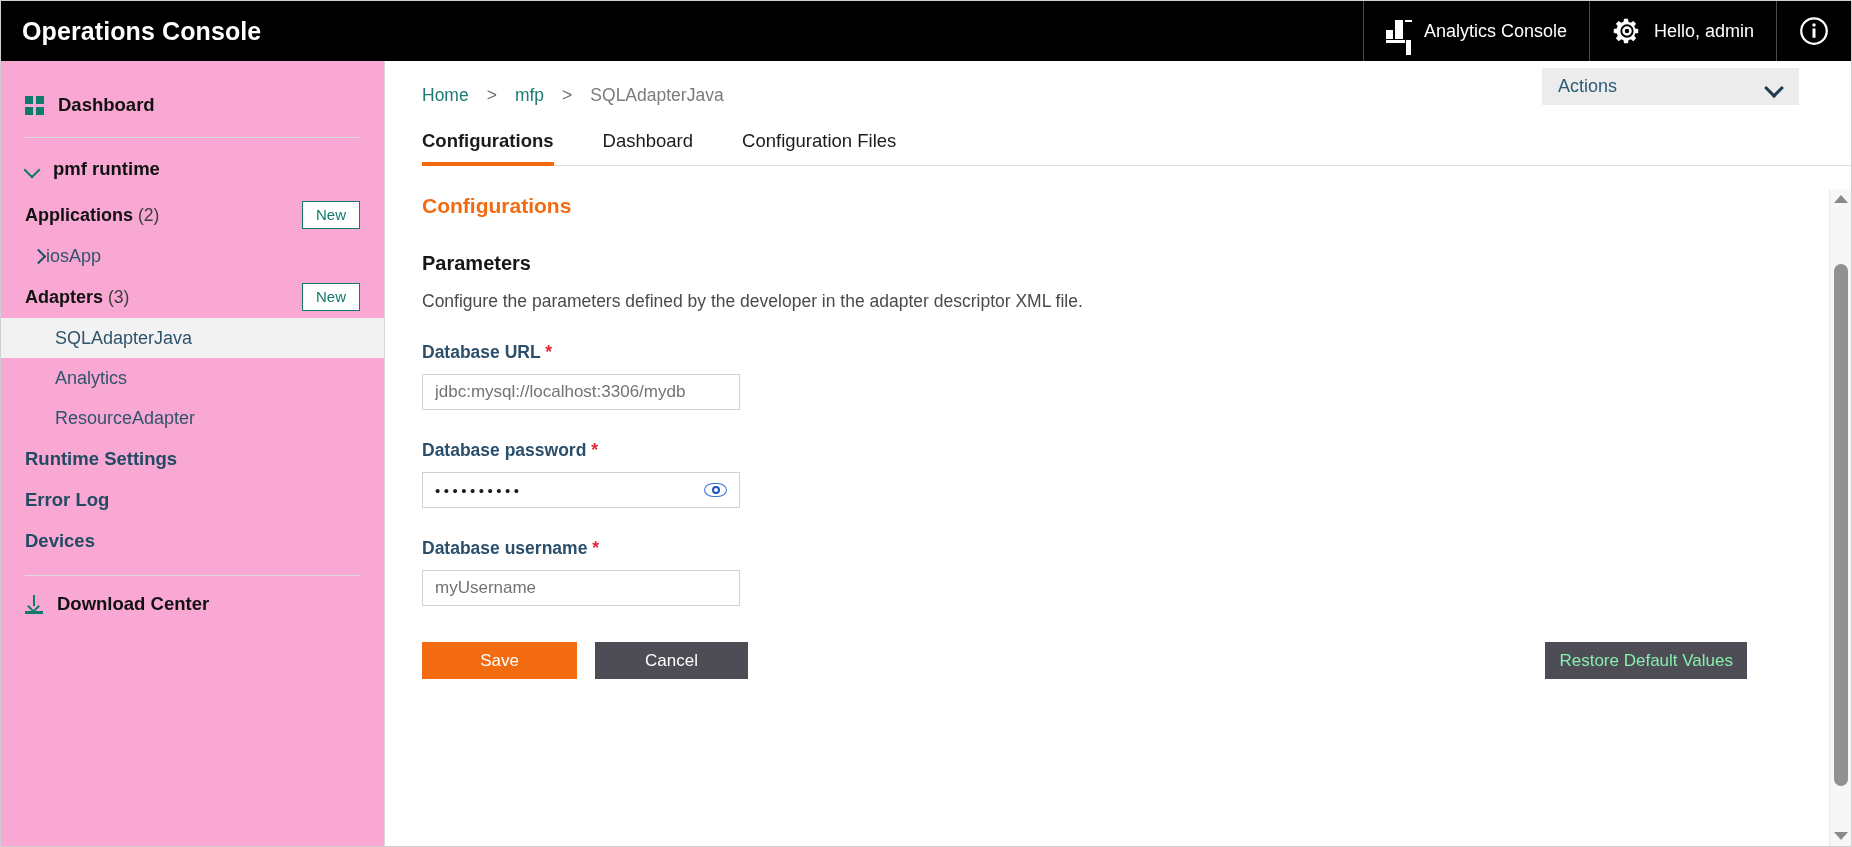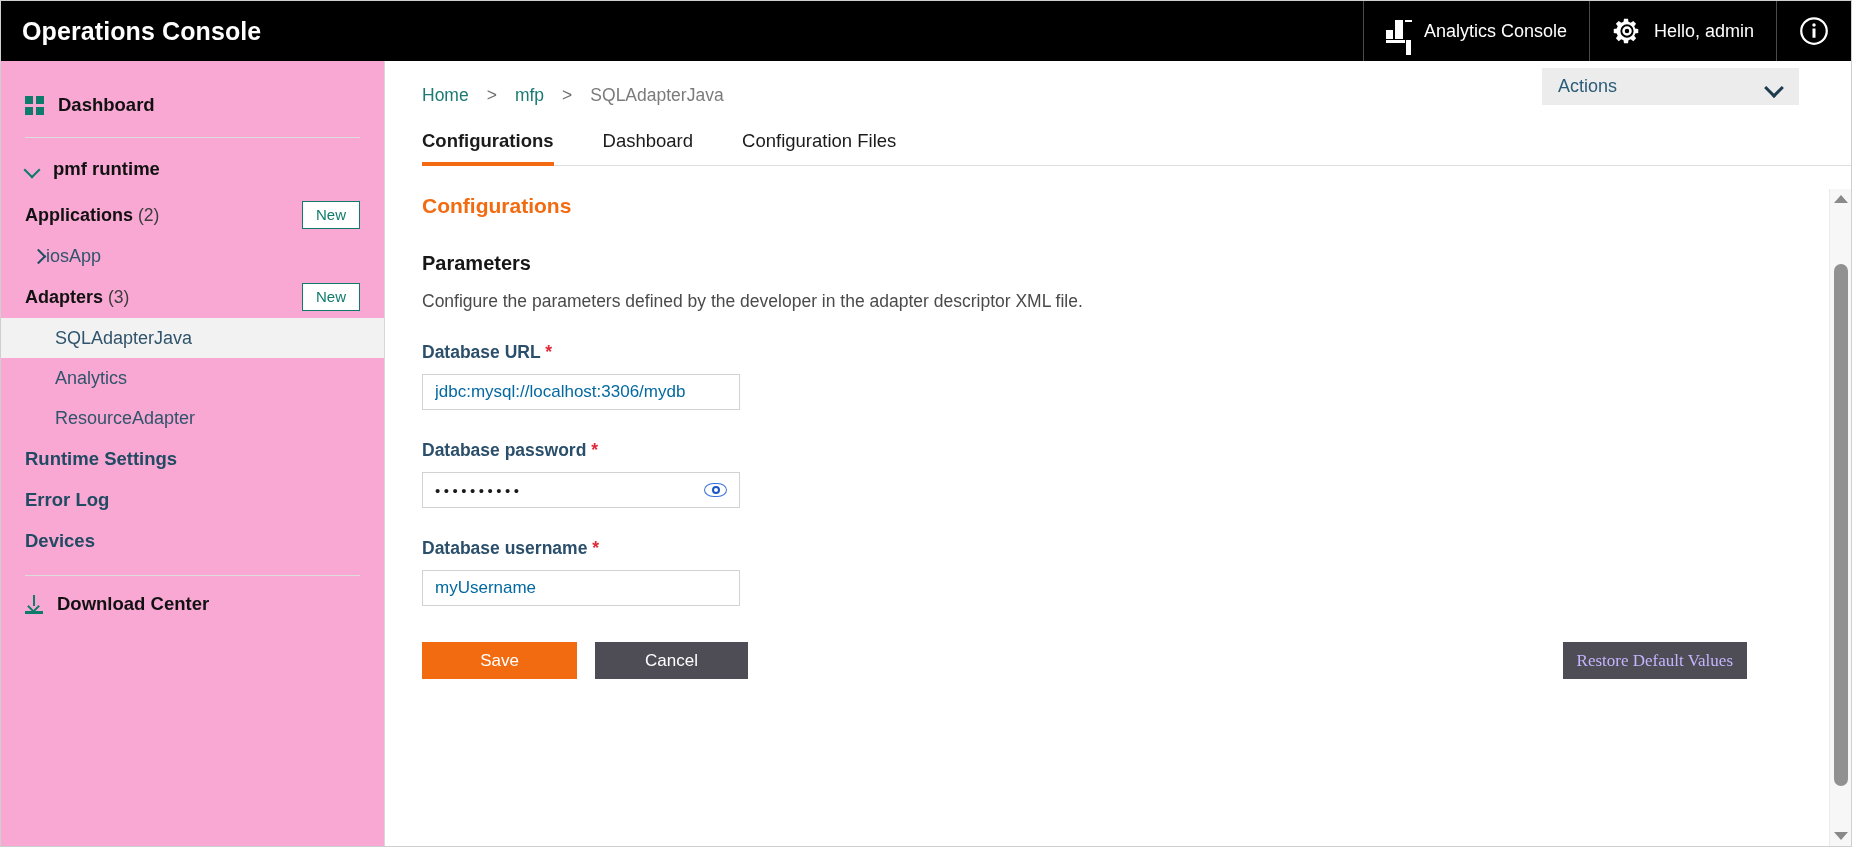--- a/index.html
+++ b/index.html
@@ -213,21 +213,21 @@
   .field-label {
     font-size: 17.5px; font-weight: bold; color: #2b4f6b; margin-bottom: 11px;
   }
   .req { color: #e02a37; font-weight: bold; }
   .input-wrap {
     width: 318px; height: 36px; border: 1px solid #d2d2d2; background: #fff;
     display: flex; align-items: center; padding: 0 12px; position: relative;
   }
   .input-wrap input {
     border: none; outline: none; width: 100%; height: 100%;
-    font-family: "Liberation Sans", sans-serif; font-size: 17px; color: #0369a1;
+    font-family: "Liberation Sans", sans-serif; font-size: 17px; color: #737373;
     background: transparent;
   }
   .input-wrap input::placeholder { color: #6a6a6a; }
   .pw-dots { font-size: 15px; color: #1a1a1a; letter-spacing: 3.5px; flex: 1; }
   .eye {
     width: 23px; height: 14px; flex: none; position: relative; cursor: pointer;
   }
   .eye .outline {
     position: absolute; inset: 0;
     border: 1.6px solid #3a6fd8; border-radius: 50% 50% 50% 50% / 60% 60% 60% 60%;
@@ -242,22 +242,22 @@
     padding-right: 52px;
   }
   .btn {
     height: 37px; border: none; cursor: pointer; color: #ffffff;
     font-family: "Liberation Sans", sans-serif; font-size: 17px;
   }
   .btn-save { background: #f36b11; width: 155px; }
   .btn-cancel { background: #4e4c55; width: 153px; }
   .btn-restore {
     background: #4e4c55; height: 37px; padding: 4px 14px; font-size: 17px;
-    margin-left: auto; border: none; color: #c4b5fd; cursor: pointer;
-    font-family: Liberation Serif, serif;
+    margin-left: auto; border: none; color: #86efac; cursor: pointer;
+    font-family: Liberation Sans, sans-serif;
   }
 
   
   .vscroll {
     position: absolute; right: 0; top: 128px; bottom: 0; width: 22px;
     background: #f7f7f7; border-left: 1px solid #eaeaea;
   }
   .vs-arrow {
     position: absolute; left: 0; width: 22px; height: 20px;
     display: flex; align-items: center; justify-content: center; cursor: pointer;

